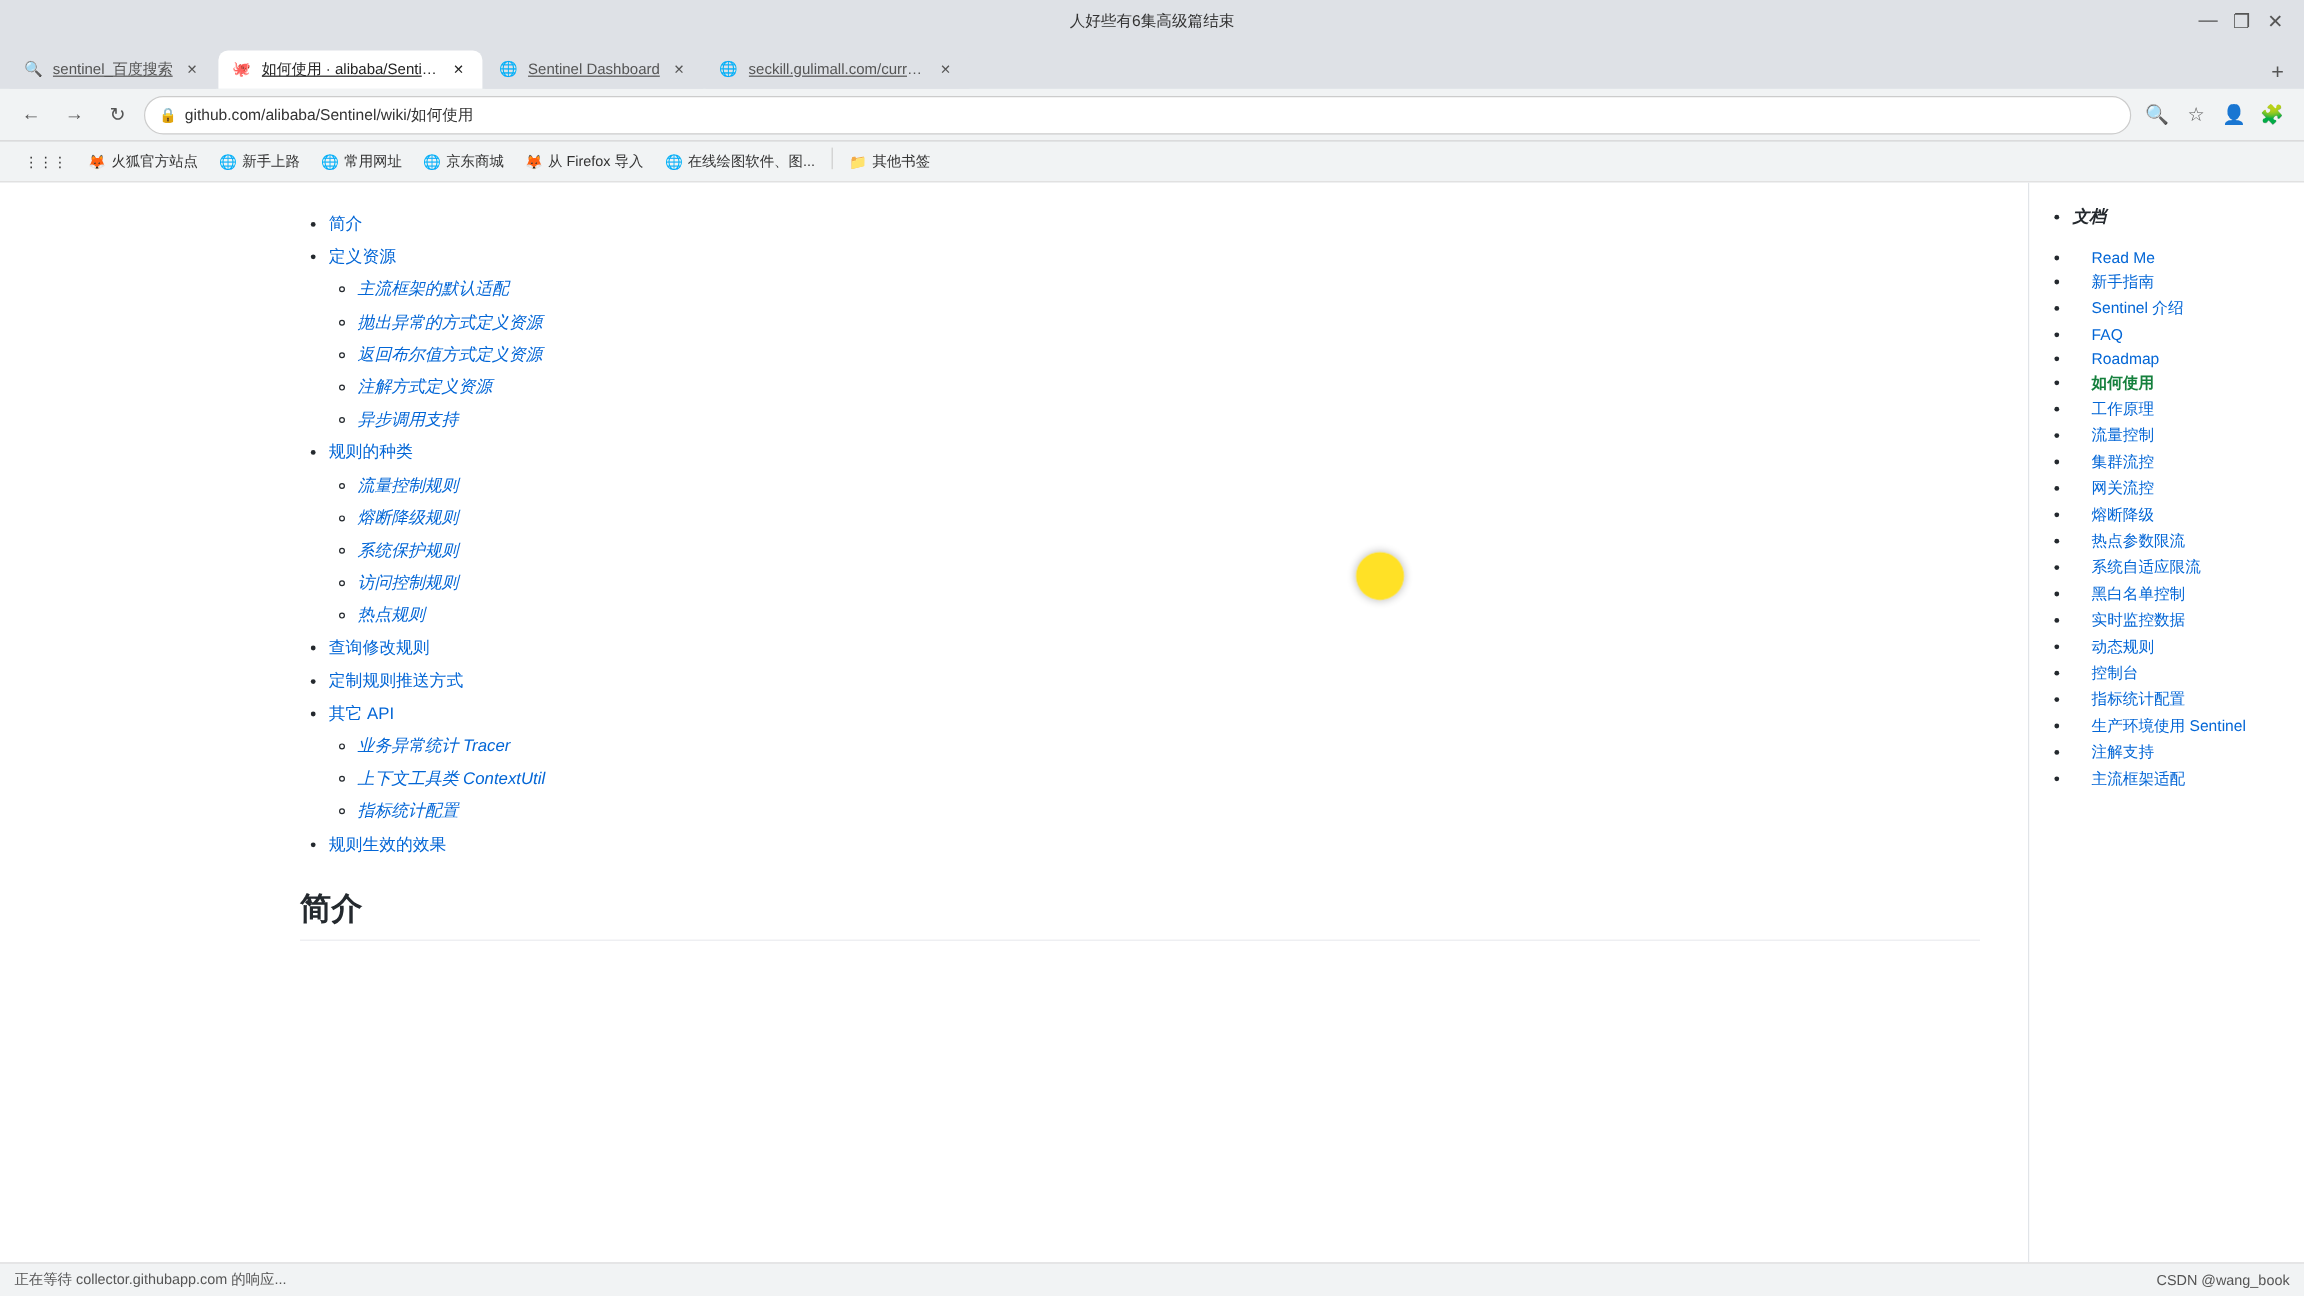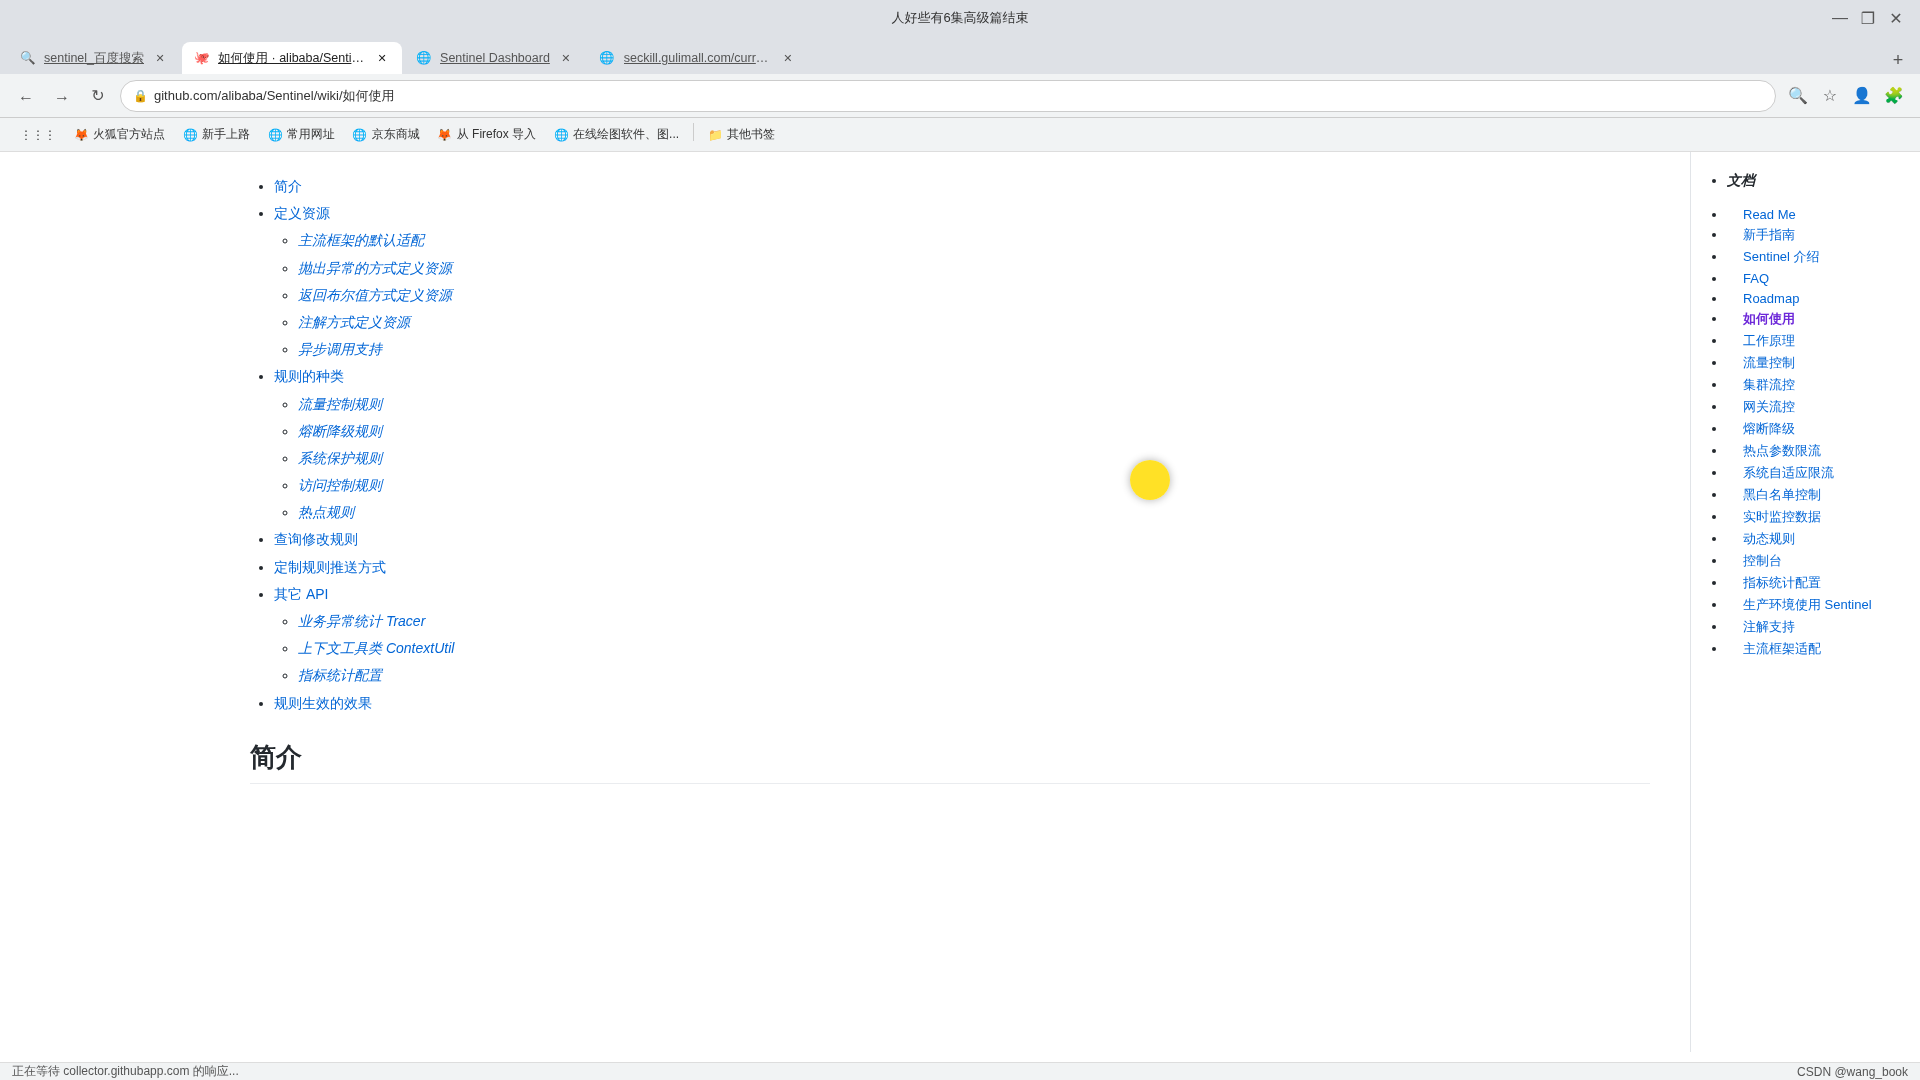--- a/index.html
+++ b/index.html
@@ -246,21 +246,21 @@
       margin: 4px 0;
     }
     .sidebar-list a {
       color: #0366d6;
       text-decoration: none;
       font-size: 13px;
       margin-left: 16px;
     }
     .sidebar-list a.active {
       font-weight: 600;
-      color: #6d28d9;
+      color: #15803d;
       text-align: center;
     }
 
     
     .cursor {
       position: fixed;
       width: 40px;
       height: 40px;
       background: rgba(255, 220, 0, 0.85);
       border-radius: 50%;
@@ -270,21 +270,21 @@
       left: 1130px;
       box-shadow: 0 0 8px rgba(0,0,0,0.3);
     }
 
     
     .status-bar {
       position: fixed;
       bottom: 0;
       left: 0;
       right: 0;
-      height: 18px;
+      height: 28px;
       background: #f1f3f4;
       display: flex;
       align-items: center;
       justify-content: space-between;
       padding: 0 12px;
       font-size: 12px;
       color: #555;
       border-top: 1px solid #ddd;
       z-index: 100;
     }

